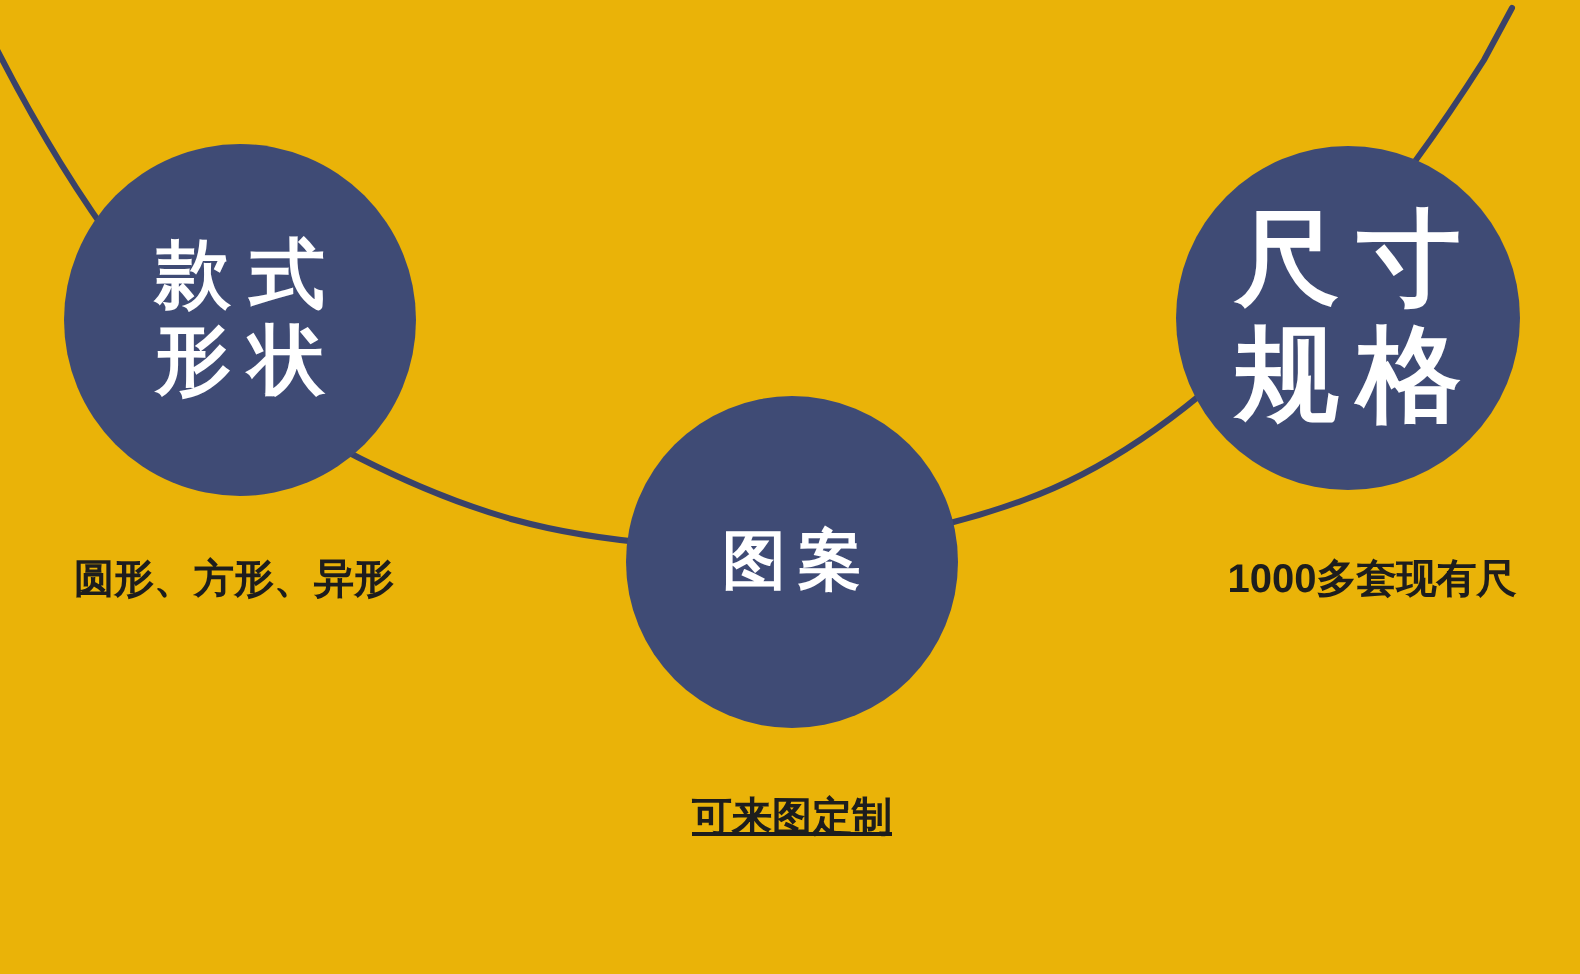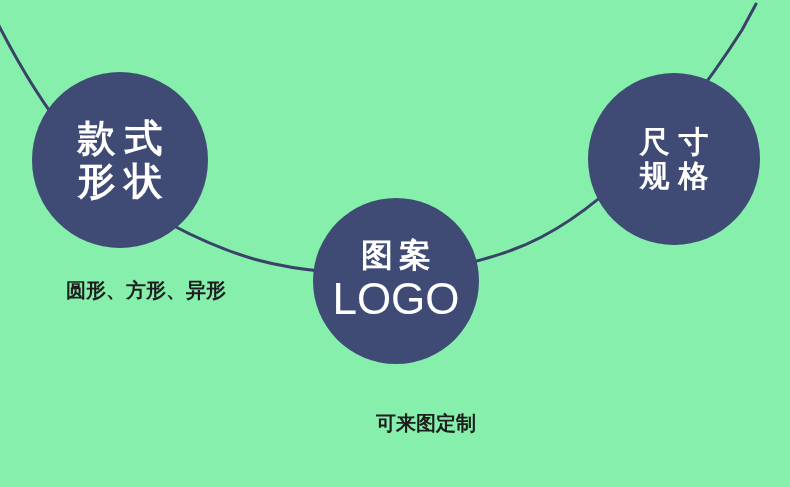--- a/index.html
+++ b/index.html
@@ -76,21 +76,21 @@
     margin-top: 1px;
   }
   
   #node-size {
     left: 588px;
     top: 73px;
     width: 172px;
     height: 172px;
   }
   #node-size .node-line {
-    font-size: 30px;
+    font-size: 52px;
     letter-spacing: 9px;
     text-indent: 9px;
     text-align: right;
   }
   .caption {
     position: absolute;
     z-index: 3;
     color: #1d1d1d;
     font-weight: 700;
     text-align: center;
@@ -103,61 +103,61 @@
     top: 274px;
     width: 218px;
   }
   #caption-size {
     left: 586px;
     top: 274px;
     width: 200px;
   }
   #caption-pattern {
     left: 316px;
-    top: 407px;
+    top: 393px;
     width: 160px;
+    text-decoration: underline;
   }
   .caption span {
     display: block;
-    text-align: right;
   }
 </style>
 </head>
 <body>
 
-<div id="stage" style="background: #86efac;">
+<div id="stage" style="background: #eab308;">
 
   <svg id="curve-layer" viewBox="0 0 790 487" width="790" height="487" aria-hidden="true">
     <path d="M -6 16
              C 40 108, 96 186, 170 224
              C 238 260, 282 268, 330 272
              C 392 278, 452 272, 512 250
              C 590 222, 672 140, 742 30
              L 756 4" fill="none" stroke="#3a4268" stroke-width="3" stroke-linecap="round"></path>
   </svg>
 
   <div class="node" id="node-style" style="background: rgb(63, 75, 117); color: rgb(255, 255, 255);">
     <span class="node-line">款式</span>
     <span class="node-line">形状</span>
   </div>
 
   <div class="node" id="node-pattern" style="background: rgb(63, 75, 117); color: rgb(255, 255, 255);">
     <span class="node-line cn">图案</span>
-    <span class="node-line latin">LOGO</span>
   </div>
 
   <div class="node" id="node-size" style="background: rgb(63, 75, 117); color: rgb(255, 255, 255);">
     <span class="node-line">尺寸</span>
     <span class="node-line">规格</span>
   </div>
 
   <div class="caption" id="caption-style" style="color: rgb(29, 29, 29);">
     <span>圆形、方形、异形</span>
   </div>
 
   <div class="caption" id="caption-pattern" style="color: rgb(29, 29, 29);">
     <span>可来图定制</span>
   </div>
 
   <div class="caption" id="caption-size" style="color: rgb(29, 29, 29);">
+    <span>1000多套现有尺</span>
   </div>
 
 </div>
 
 </body></html>

